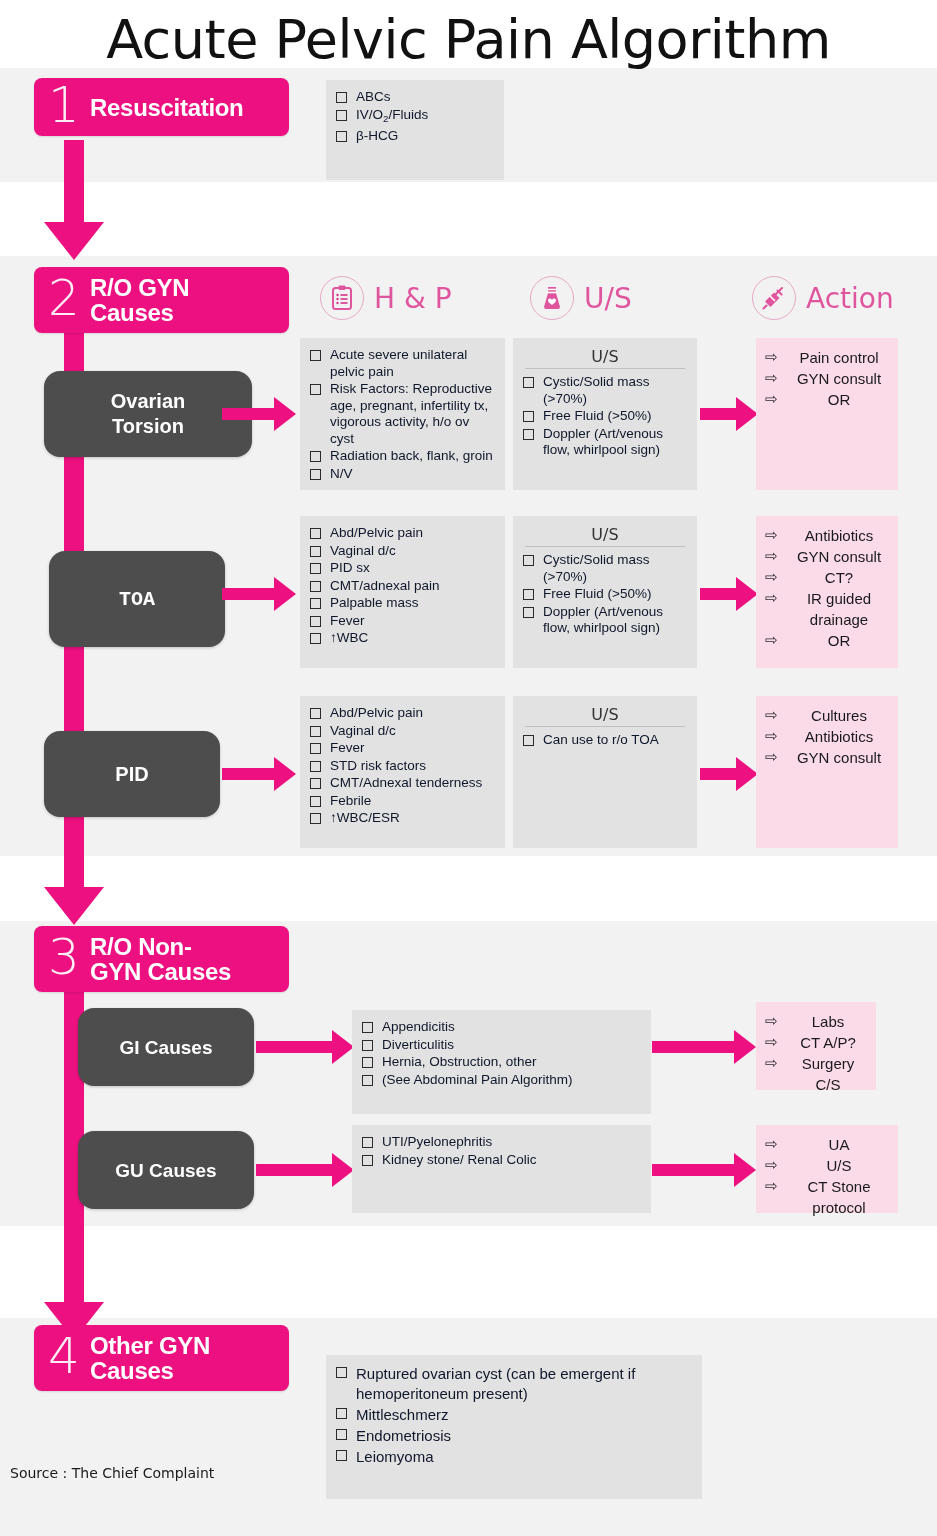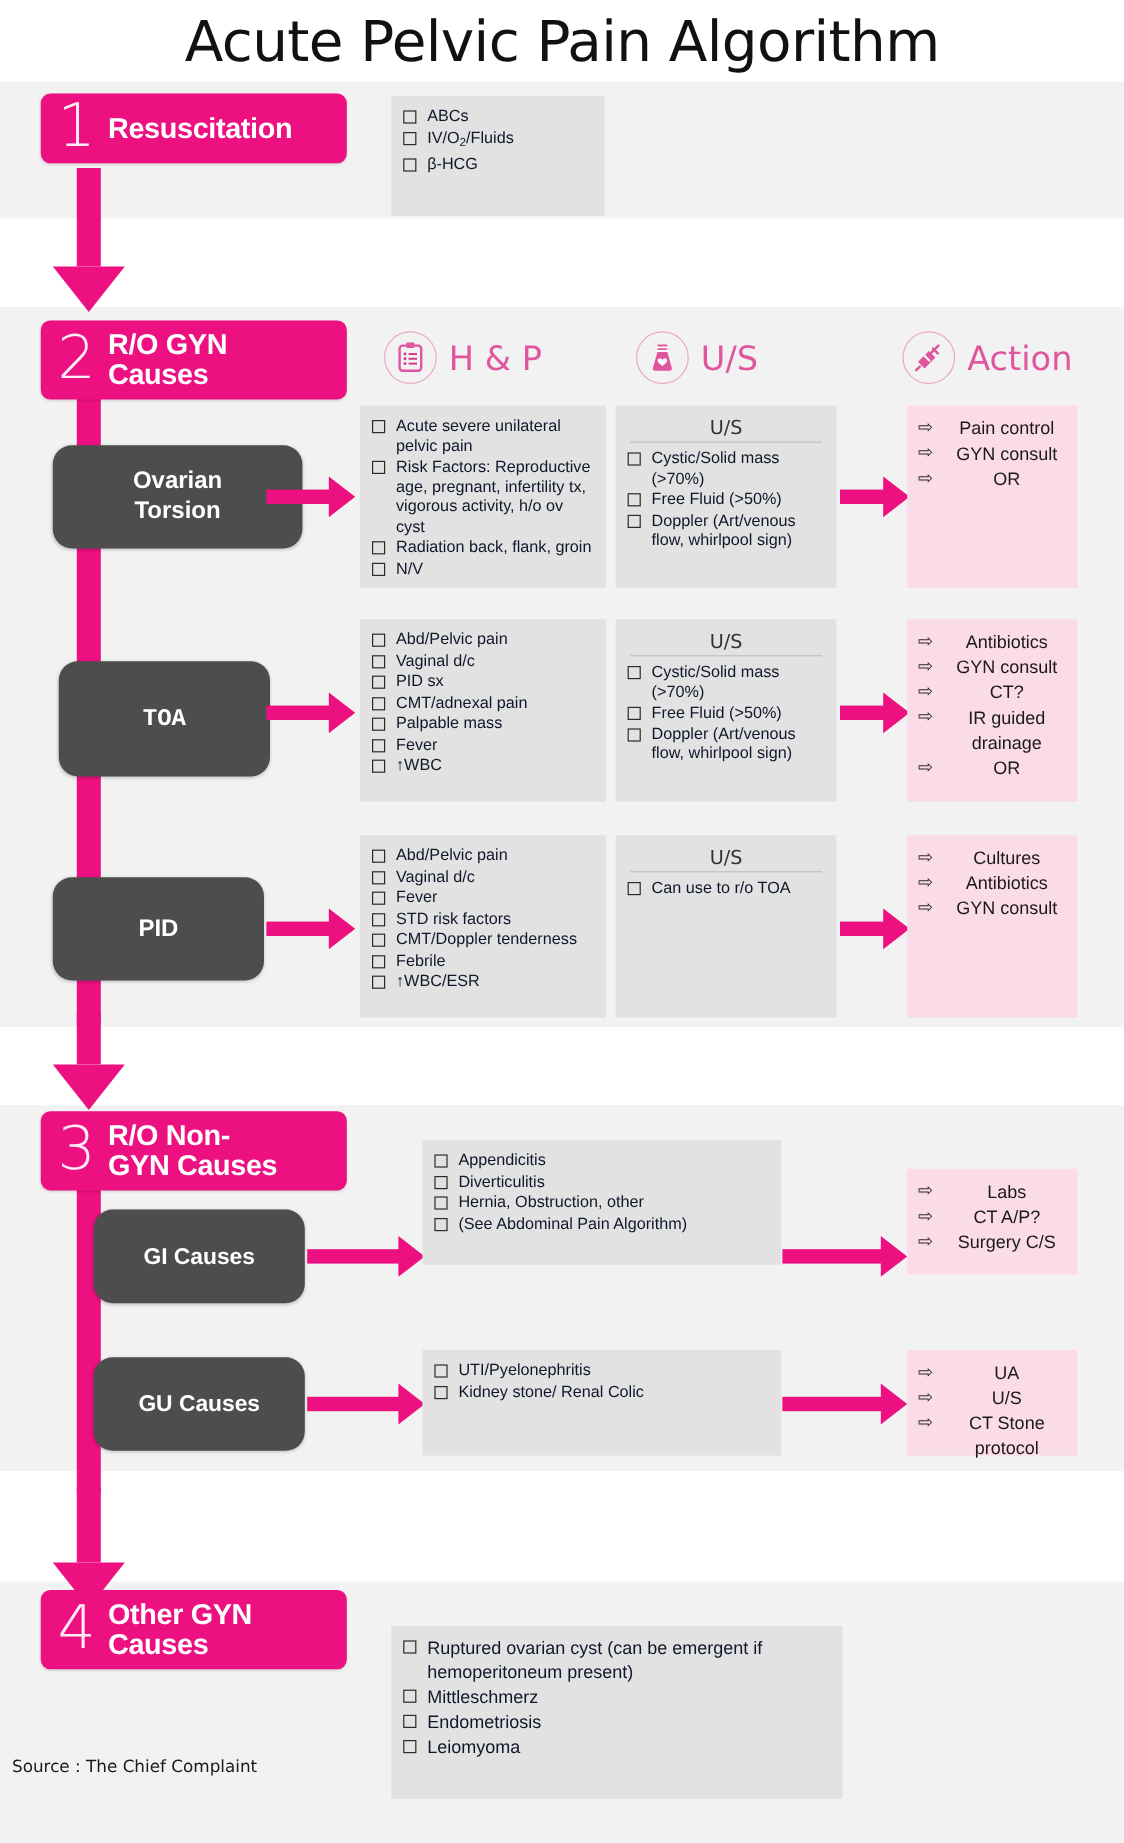--- a/index.html
+++ b/index.html
@@ -21,21 +21,21 @@
   .band { position: absolute; left: 0; width: 937px; background: #f2f2f2; }
   #band-1 { top: 68px;   height: 114px; }
   #band-2 { top: 256px;  height: 600px; }
   #band-3 { top: 921px;  height: 305px; }
   #band-4 { top: 1318px; height: 218px; }
 
   
   #title {
     position: absolute; top: 8px; left: 0; width: 937px;
     text-align: center;
-    font-size: 47px;
+    font-size: 54px;
     font-weight: 400;
     color: #111111;
     letter-spacing: -0.5px;
     font-family: "DejaVu Sans", sans-serif;
   }
 
   
   .spine {
     position: absolute;
     left: 64px;
@@ -386,21 +386,21 @@
     <div class="hshaft" style="width:54px;"></div>
       <div class="hhead" style="left:52px;"></div>
   </div>
 
   <div class="panel light" style="top:696px; left:300px; width:205px; height:152px;">
     <ul class="chk">
       <li>Abd/Pelvic pain</li>
       <li>Vaginal d/c</li>
       <li>Fever</li>
       <li>STD risk factors</li>
-      <li>CMT/Doppler tenderness</li>
+      <li>CMT/Adnexal tenderness</li>
       <li>Febrile</li>
       <li>↑WBC/ESR</li>
     </ul>
   </div>
 
   <div class="panel light" style="top:696px; left:513px; width:184px; height:152px;">
     <div class="ushead">U/S</div>
     <ul class="chk">
       <li>Can use to r/o TOA</li>
     </ul>
@@ -423,33 +423,33 @@
     <span class="num">3</span>
     <span class="stitle">R/O Non-
 GYN Causes</span>
   </div>
 
   <div class="causebox" style="top:1008px; left:78px; width:176px; height:78px; font-size:19px;">GI Causes</div>
   <div class="harrow" style="top:1030px; left:256px; width:98px;">
     <div class="hshaft" style="width:78px;"></div>
       <div class="hhead" style="left:76px;"></div>
   </div>
-  <div class="panel light" style="top:950px; left:352px; width:299px; height:104px;">
+  <div class="panel light" style="top:1010px; left:352px; width:299px; height:104px;">
     <ul class="chk">
       <li>Appendicitis</li>
       <li>Diverticulitis</li>
       <li>Hernia, Obstruction, other</li>
       <li>(See Abdominal Pain Algorithm)</li>
     </ul>
   </div>
   <div class="harrow" style="top:1030px; left:652px; width:102px;">
     <div class="hshaft" style="width:84px;"></div>
       <div class="hhead" style="left:82px;"></div>
   </div>
-  <div class="panel pink" style="top:974px; left:756px; width:142px; height:88px;">
+  <div class="panel pink" style="top:1002px; left:756px; width:120px; height:88px;">
     <ul class="act">
       <li>Labs</li>
       <li>CT A/P?</li>
       <li>Surgery C/S</li>
     </ul>
   </div>
 
   <div class="causebox" style="top:1131px; left:78px; width:176px; height:78px; font-size:19px;">GU Causes</div>
   <div class="harrow" style="top:1153px; left:256px; width:98px;">
     <div class="hshaft" style="width:78px;"></div>

